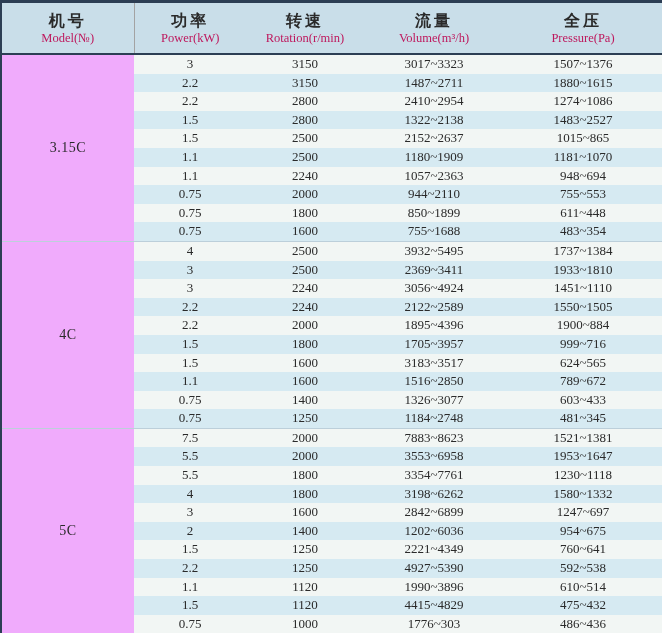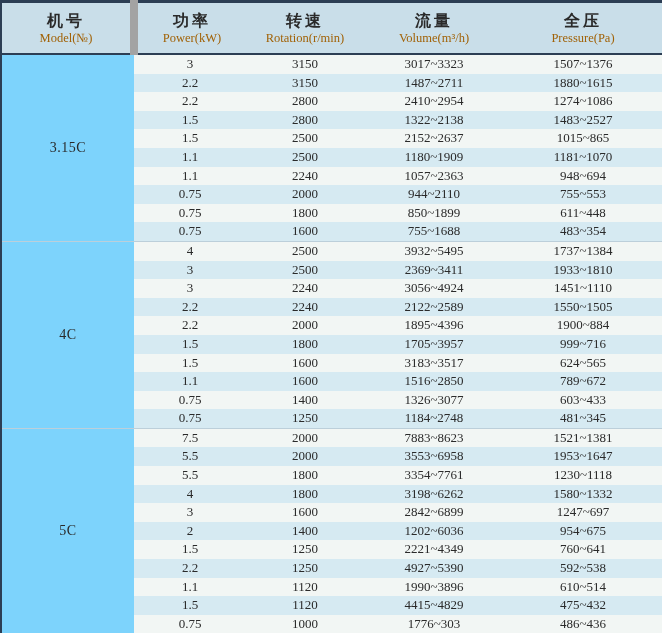--- a/index.html
+++ b/index.html
@@ -27,47 +27,47 @@
     height: 50px;
     background: #c9dee9;
     border-bottom: 2px solid #2c3e54;
     font-weight: normal;
     text-align: center;
     vertical-align: middle;
     padding: 0;
     color: #2a2a2a;
   }
   thead th.model-th {
-    border-right: 8px solid #a3a3a3;
+    border-right: 1px solid #a3a3a3;
   }
   .hdr-zh {
     font-size: 16px;
     font-weight: bold;
     letter-spacing: 3px;
     line-height: 20px;
     font-family: "Liberation Sans", "DejaVu Sans", sans-serif;
   }
   .hdr-en {
     font-size: 12.5px;
     line-height: 15px;
-    color: #a16207;
+    color: #be185d;
   }
   tbody td {
     text-align: center;
     vertical-align: middle;
     padding: 0;
     font-size: 13px;
     color: #2a2a2a;
     height: 18.6px;
     line-height: 18.6px;
   }
   tbody tr:nth-child(odd)  { background: #f2f6f4; }
   tbody tr:nth-child(even) { background: #d6eaf2; }
   tbody td.model-cell {
-    background: #7dd3fc;
+    background: #f0abfc;
     font-size: 14px;
     letter-spacing: 0.5px;
   }
   tbody tr.group-start td { border-top: 1px solid #bccfda; }
   tbody tr:first-child td { border-top: none; }
 </style>
 </head>
 <body>
 
 <div class="page">

